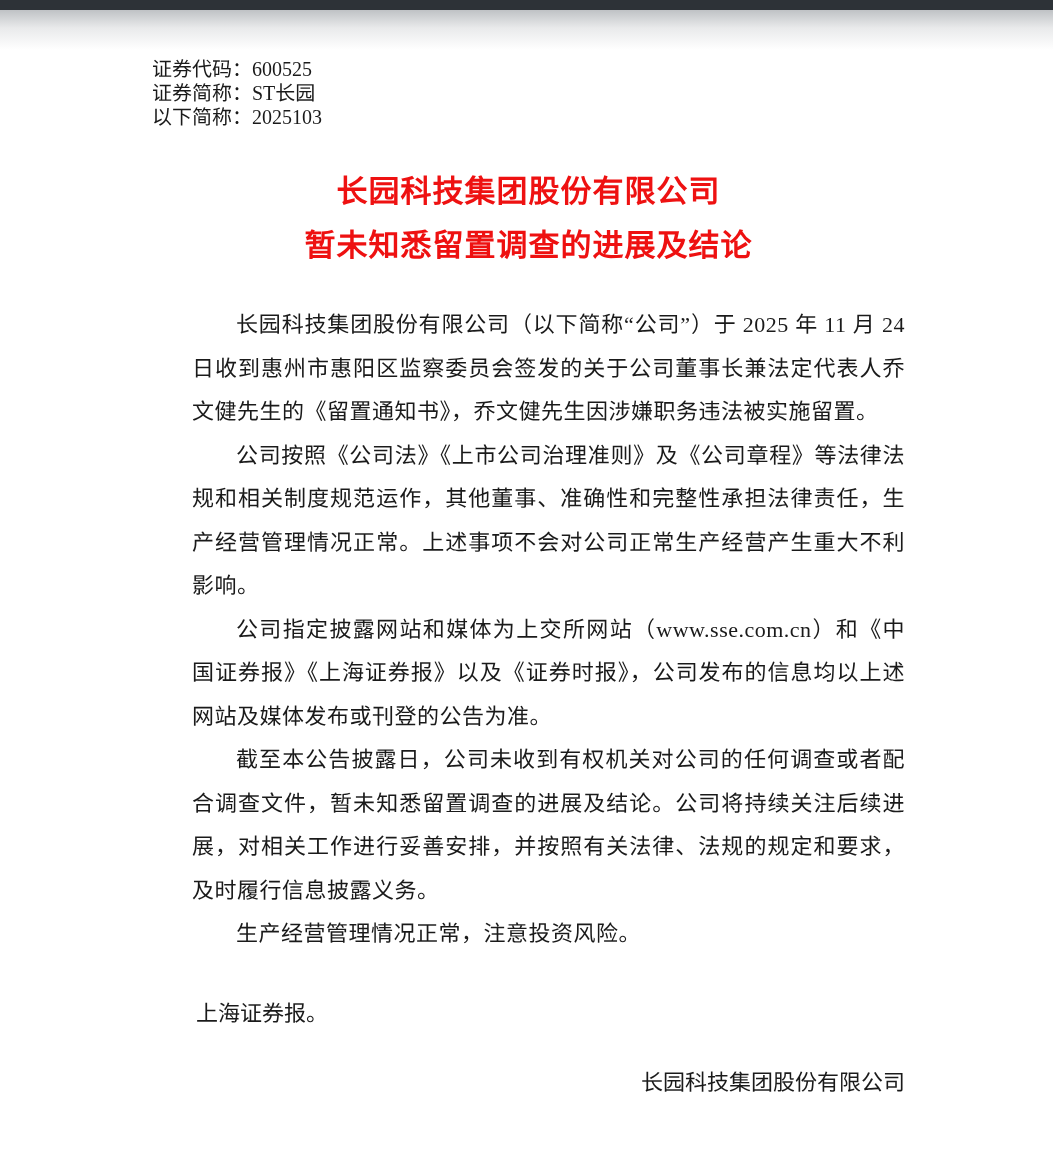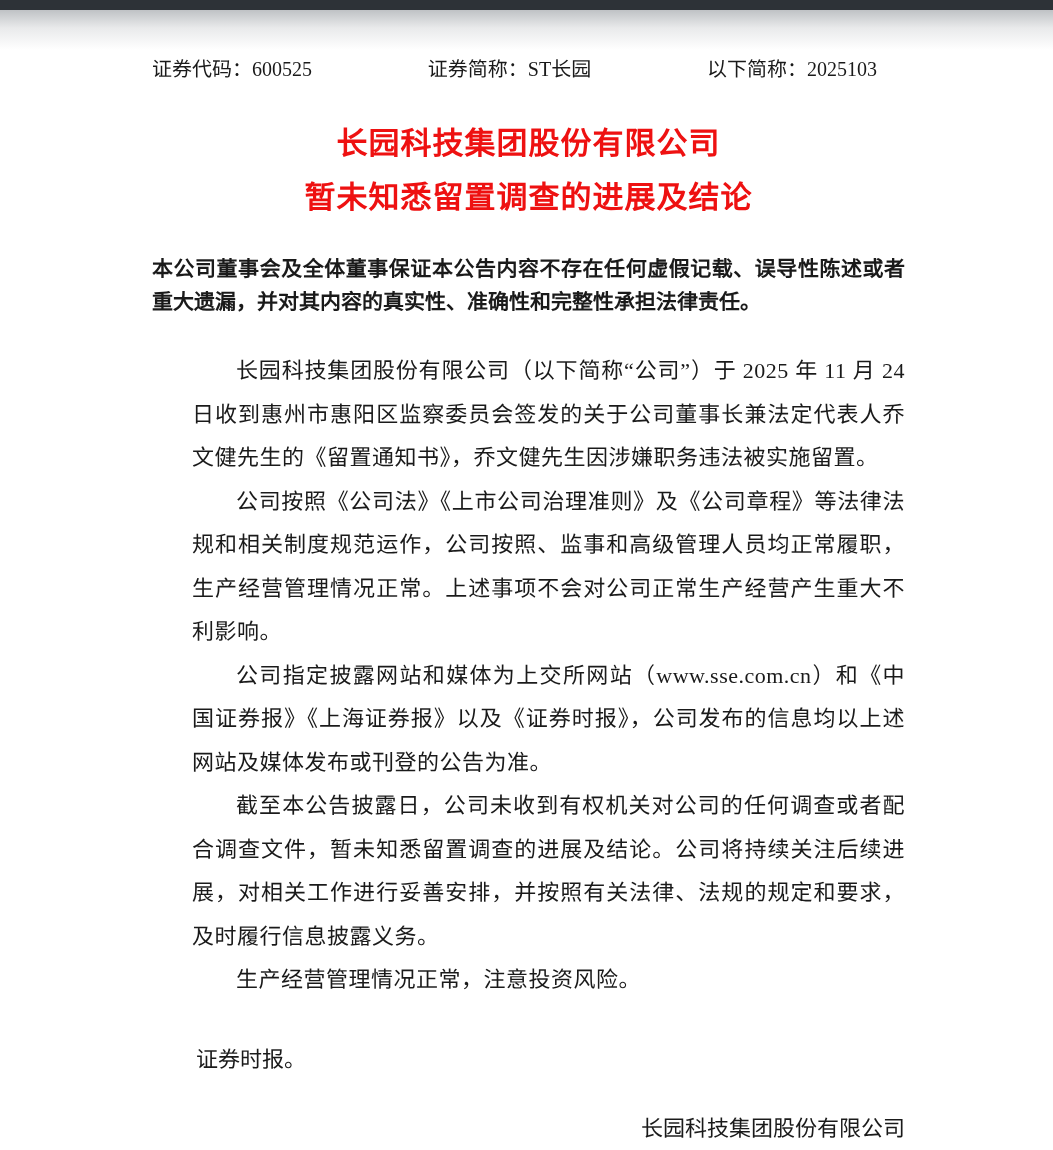--- a/index.html
+++ b/index.html
@@ -28,20 +28,21 @@
     padding:0 148px 0 152px;
   }
   .doc-header{
     margin-top:7px;
     display:flex;
     justify-content:space-between;
     padding-right:28px;
     font-size:20px;
     line-height:24px;
     white-space:nowrap;
+    flex-direction:column;
   }
   .title{
     margin-top:36px;
     text-align:center;
     color:var(--accent-red);
     font-family:"Liberation Sans","DejaVu Sans",sans-serif;
     font-weight:bold;
   }
   .title-line{
     display:block;
@@ -97,31 +98,29 @@
     <span><span>证券代码：</span><span>600525</span></span>
     <span><span>证券简称：</span><span>ST长园</span></span>
     <span><span>以下简称：</span><span>2025103</span></span>
   </div>
 
   <h1 class="title">
     <span class="title-line">长园科技集团股份有限公司</span>
     <span class="title-line">暂未知悉留置调查的进展及结论</span>
   </h1>
 
-  <p class="disclaimer">本公司董事会及全体董事保证本公告内容不存在任何虚假记载、误导性陈述或者重大遗漏，并对其内容的真实性、准确性和完整性承担法律责任。</p>
 
   <div class="body-text">
     <p>长园科技集团股份有限公司（以下简称“公司”）于 2025 年 11 月 24 日收到惠州市惠阳区监察委员会签发的关于公司董事长兼法定代表人乔文健先生的《留置通知书》，乔文健先生因涉嫌职务违法被实施留置。</p>
-    <p>公司按照《公司法》《上市公司治理准则》及《公司章程》等法律法规和相关制度规范运作，公司按照、监事和高级管理人员均正常履职，生产经营管理情况正常。上述事项不会对公司正常生产经营产生重大不利影响。</p>
+    <p>公司按照《公司法》《上市公司治理准则》及《公司章程》等法律法规和相关制度规范运作，其他董事、准确性和完整性承担法律责任，生产经营管理情况正常。上述事项不会对公司正常生产经营产生重大不利影响。</p>
     <p>公司指定披露网站和媒体为上交所网站（www.sse.com.cn）和《中国证券报》《上海证券报》以及《证券时报》，公司发布的信息均以上述网站及媒体发布或刊登的公告为准。</p>
     <p>截至本公告披露日，公司未收到有权机关对公司的任何调查或者配合调查文件，暂未知悉留置调查的进展及结论。公司将持续关注后续进展，对相关工作进行妥善安排，并按照有关法律、法规的规定和要求，及时履行信息披露义务。</p>
     <p>生产经营管理情况正常，注意投资风险。</p>
   </div>
 
-  <p class="closing">证券时报。</p>
+  <p class="closing">上海证券报。</p>
 
   <div class="signature">
     <div>长园科技集团股份有限公司</div>
-    <div>董事会</div>
 
   </div>
 
 </div>
 
 </body></html>

